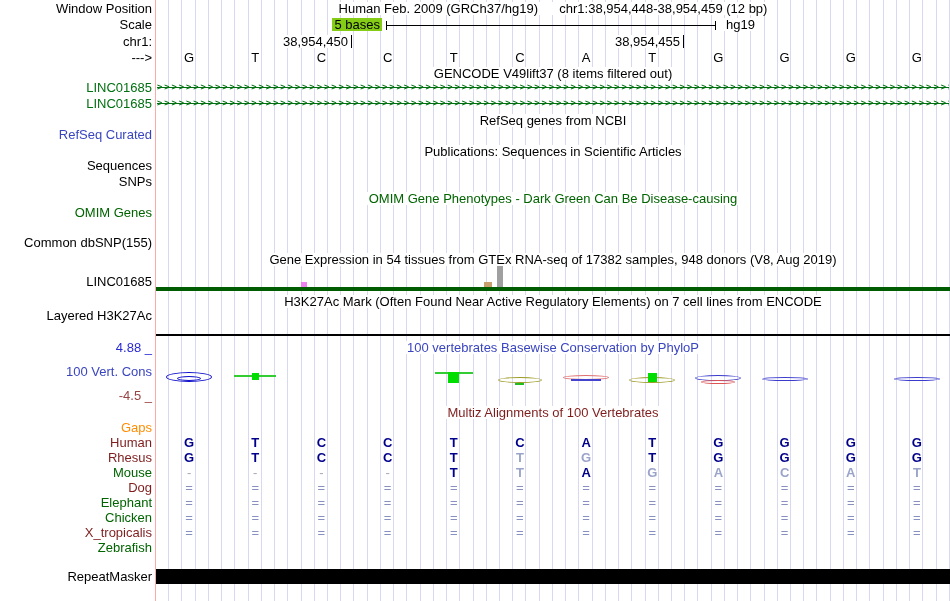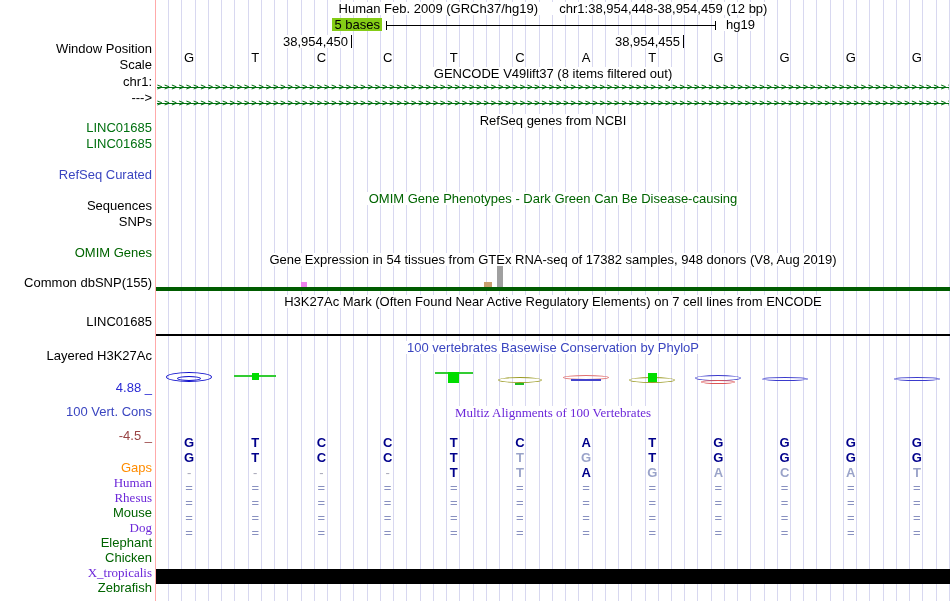--- a/index.html
+++ b/index.html
@@ -1,27 +1,27 @@
 <!DOCTYPE html>
 <html><head>
 <meta charset="utf-8">
 <style>
   html,body{margin:0;padding:0;background:#fff;}
   #browser{position:relative;width:950px;height:601px;overflow:hidden;background:#fff;
     font-family:"Liberation Sans","DejaVu Sans",sans-serif;font-size:13px;line-height:13px;color:#000;}
   .abs{position:absolute;white-space:nowrap;}
-  .lbl{position:absolute;right:798px;white-space:nowrap;text-align:center;margin-top:40px;}
+  .lbl{position:absolute;right:798px;white-space:nowrap;text-align:center;}
   .title{position:absolute;left:553px;transform:translateX(-50%);background:#fff;padding:0 3px;white-space:nowrap;}
   .grid{position:absolute;left:156px;top:0;width:794px;height:601px;
     background:repeating-linear-gradient(to right,transparent 0,transparent 12.23px,#d8d8f0 12.23px,#d8d8f0 13.23px);}
   .edgeline{position:absolute;left:155px;top:0;width:1px;height:601px;background:#ffaaaa;}
   .green{color:#007010;}
   .dkgreen{color:#006400;}
   .blue{color:#3a45c0;}
-  .navy{color:#6d28d9;font-family:Liberation Serif, serif;}
+  .navy{color:#7f1d1d;}
   .orange{color:#ff8c00;}
   .maroonc{color:#994444;}
   .pblue{color:#2a2ad4;}
   .seqbase{position:absolute;transform:translateX(-50%);color:#000;}
   .mzcell{position:absolute;transform:translateX(-50%);font-weight:bold;}
   .mz-m{color:#00008b;}
   .mz-d{color:#9aa3c9;}
   .mz-g{color:#a8a8b8;font-weight:normal;}
   .mz-e{color:#8890c0;font-weight:normal;}
   .tick{position:absolute;width:1px;background:#000;}
@@ -83,20 +83,21 @@
     </div>
   <div class="lbl green" style="top:97px">LINC01685</div>
   <div class="generow" style="top:97px" id="generow2">
       <div class="gline"></div>
       <div class="arrows">&gt;&gt;&gt;&gt;&gt;&gt;&gt;&gt;&gt;&gt;&gt;&gt;&gt;&gt;&gt;&gt;&gt;&gt;&gt;&gt;&gt;&gt;&gt;&gt;&gt;&gt;&gt;&gt;&gt;&gt;&gt;&gt;&gt;&gt;&gt;&gt;&gt;&gt;&gt;&gt;&gt;&gt;&gt;&gt;&gt;&gt;&gt;&gt;&gt;&gt;&gt;&gt;&gt;&gt;&gt;&gt;&gt;&gt;&gt;&gt;&gt;&gt;&gt;&gt;&gt;&gt;&gt;&gt;&gt;&gt;&gt;&gt;&gt;&gt;&gt;&gt;&gt;&gt;&gt;&gt;&gt;&gt;&gt;&gt;&gt;&gt;&gt;&gt;&gt;&gt;&gt;&gt;&gt;&gt;&gt;&gt;&gt;&gt;&gt;&gt;&gt;&gt;&gt;&gt;&gt;&gt;&gt;&gt;&gt;&gt;&gt;&gt;&gt;&gt;&gt;&gt;&gt;&gt;&gt;&gt;&gt;&gt;&gt;&gt;&gt;&gt;&gt;&gt;&gt;&gt;</div>
     </div>
 
   <div class="title" style="top:114px">RefSeq genes from NCBI</div>
   <div class="lbl blue" style="top:128px">RefSeq Curated</div>
 
+  <div class="title" style="top:145px">Publications: Sequences in Scientific Articles</div>
   <div class="lbl" style="top:159px">Sequences</div>
   <div class="lbl" style="top:175px">SNPs</div>
 
   <div class="title dkgreen" style="top:192px">OMIM Gene Phenotypes - Dark Green Can Be Disease-causing</div>
   <div class="lbl dkgreen" style="top:206px">OMIM Genes</div>
 
   <div class="lbl" style="top:236px">Common dbSNP(155)</div>
 
   <div class="title" style="top:253px">Gene Expression in 54 tissues from GTEx RNA-seq of 17382 samples, 948 donors (V8, Aug 2019)</div>
   <div class="lbl" style="top:275px">LINC01685</div>

